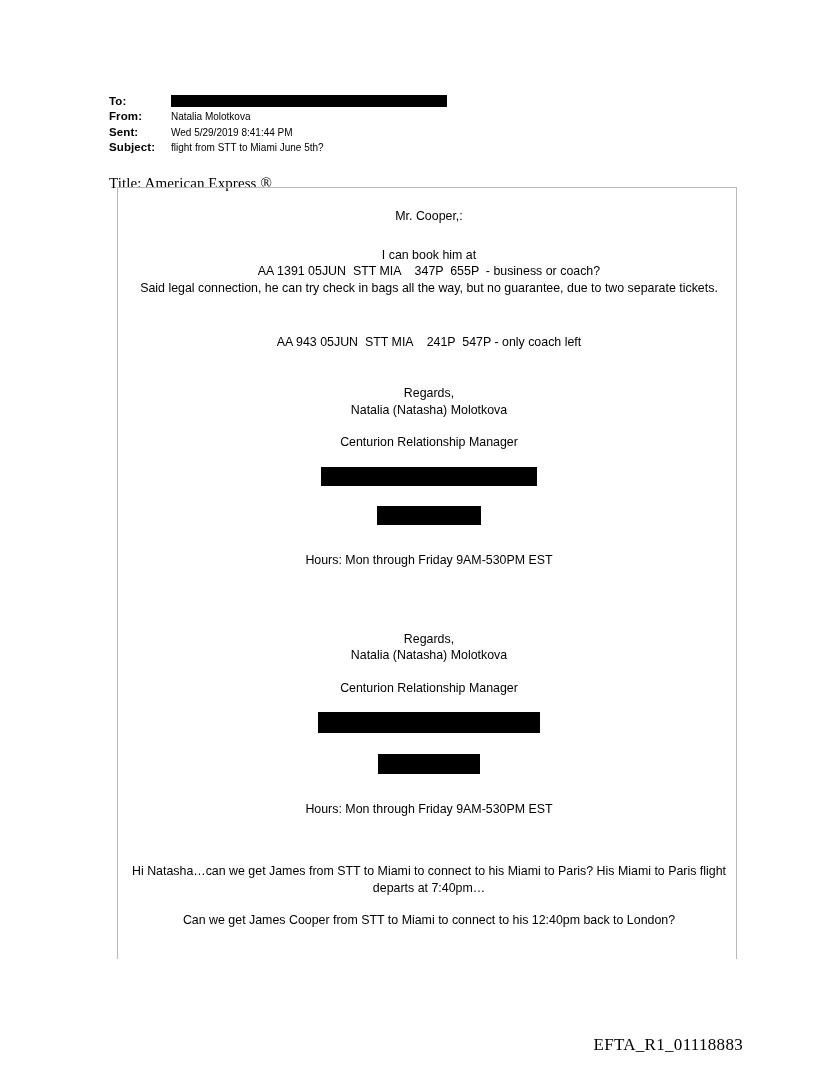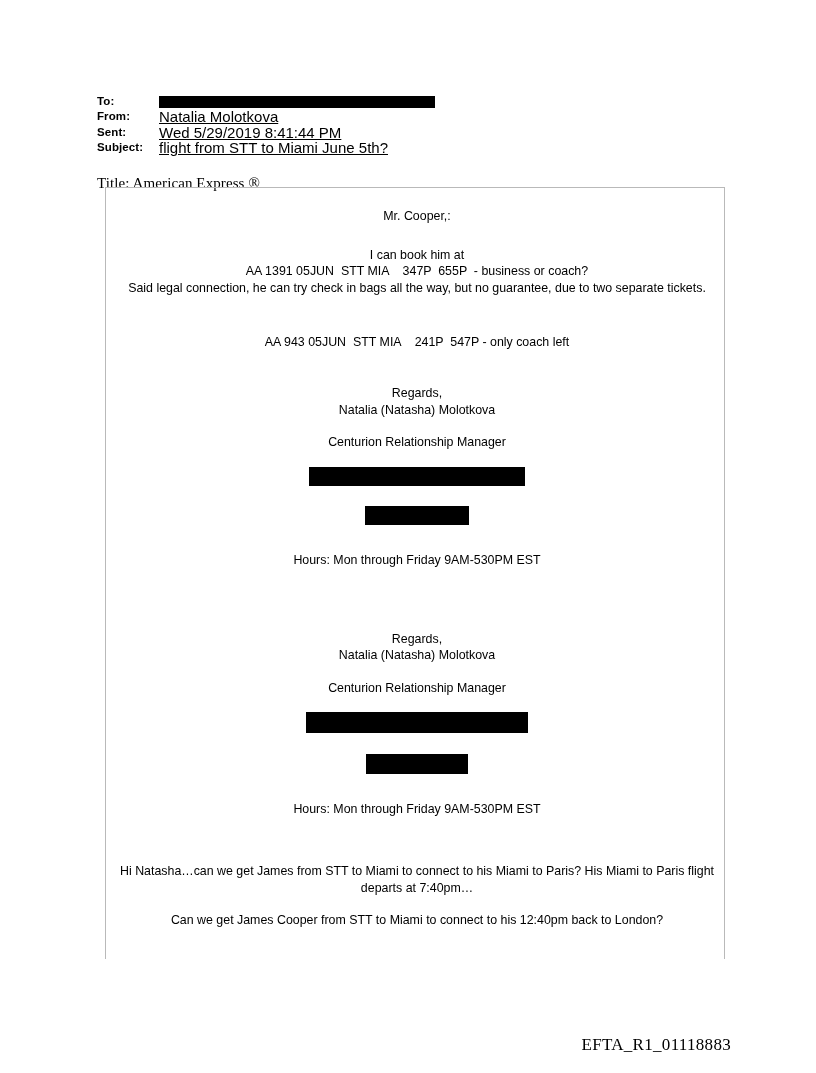--- a/index.html
+++ b/index.html
@@ -10,21 +10,21 @@
   body {
     width: 816px;
     height: 1073px;
     position: relative;
     font-family: "Liberation Sans", sans-serif;
     color: #000000;
     -webkit-font-smoothing: antialiased;
   }
   .page {
     position: absolute;
-    left: 5px; top: 0;
+    left: 17px; top: 0;
     width: 744px;
     height: 1073px;
     overflow: hidden;
   }
 
   
   .header {
     position: absolute;
     left: 92px;
     top: 94px;
@@ -37,22 +37,21 @@
     align-items: flex-start;
     height: 15.3px;
   }
   .hdr-label {
     width: 62px;
     font-weight: bold;
     font-size: 11.5px;
     letter-spacing: 0.1px;
   }
   .hdr-value {
-    font-size: 15px;
-    text-decoration: underline;
+    font-size: 10px;
   }
   .redact {
     background: #000000;
     display: inline-block;
   }
   .redact-to {
     width: 276px;
     height: 12px;
     position: relative;
     top: 1px;

